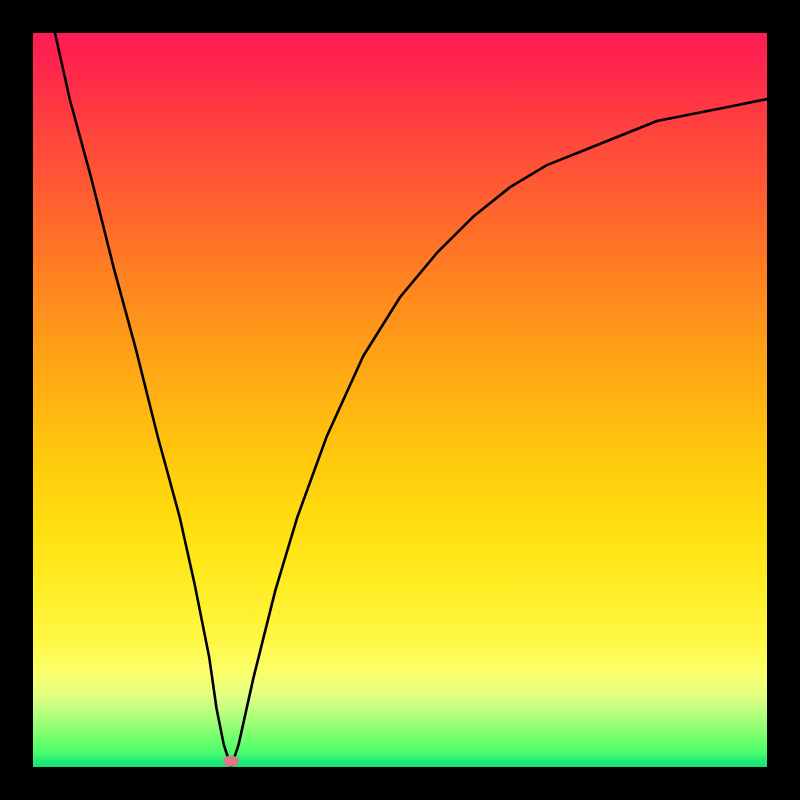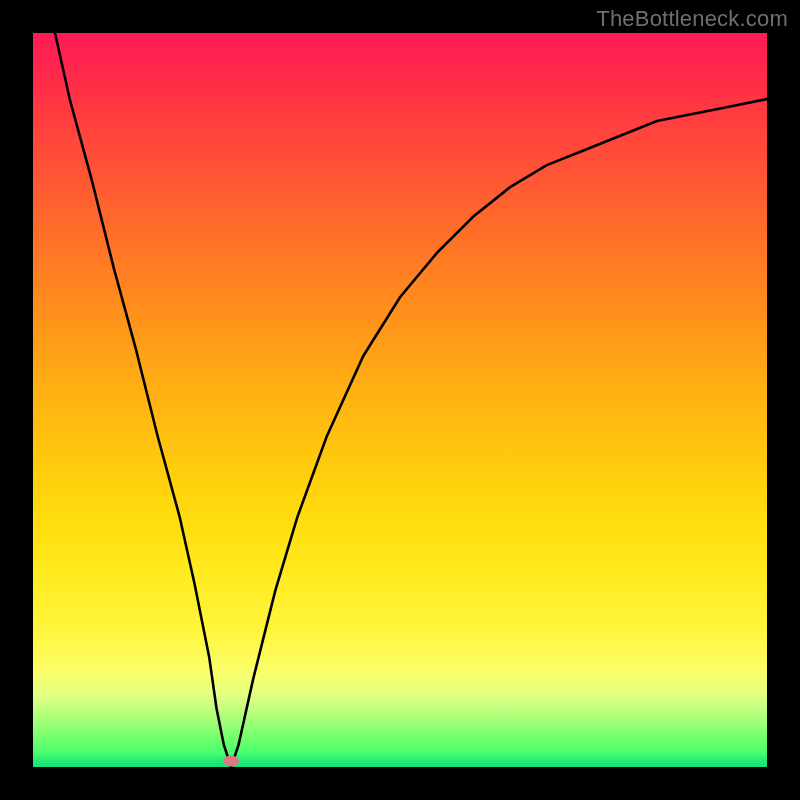--- a/index.html
+++ b/index.html
@@ -78,15 +78,14 @@
   <div class="plot-area">
     <div class="gradient-bg"></div>
 
     <svg class="curve-svg" viewBox="0 0 734 734" preserveAspectRatio="none">
       <path id="bottleneck-path" fill="none" stroke="#000000" stroke-width="2.6" stroke-linecap="round" d="M22.02 0.00 L36.70 66.06 L58.72 146.80 L80.74 234.88 L102.76 315.62 L124.78 403.70 L146.80 484.44 L161.48 550.50 L176.16 623.90 L183.50 675.28 L190.84 711.98 L198.18 734.00 L205.52 711.98 L220.20 645.92 L242.22 557.84 L264.24 484.44 L293.60 403.70 L330.30 322.96 L367.00 264.24 L403.70 220.20 L440.40 183.50 L477.10 154.14 L513.80 132.12 L550.50 117.44 L587.20 102.76 L623.90 88.08 L660.60 80.74 L697.30 73.40 L734.00 66.06"></path>
     </svg>
 
     <div id="min-marker" class="marker" style="left: 198.18px; top: 728.128px; background: rgb(217, 122, 130);"></div>
   </div>
 
-  <div class="watermark">TheBottleneck.com</div>
 
 </div>
 
 </body></html>

